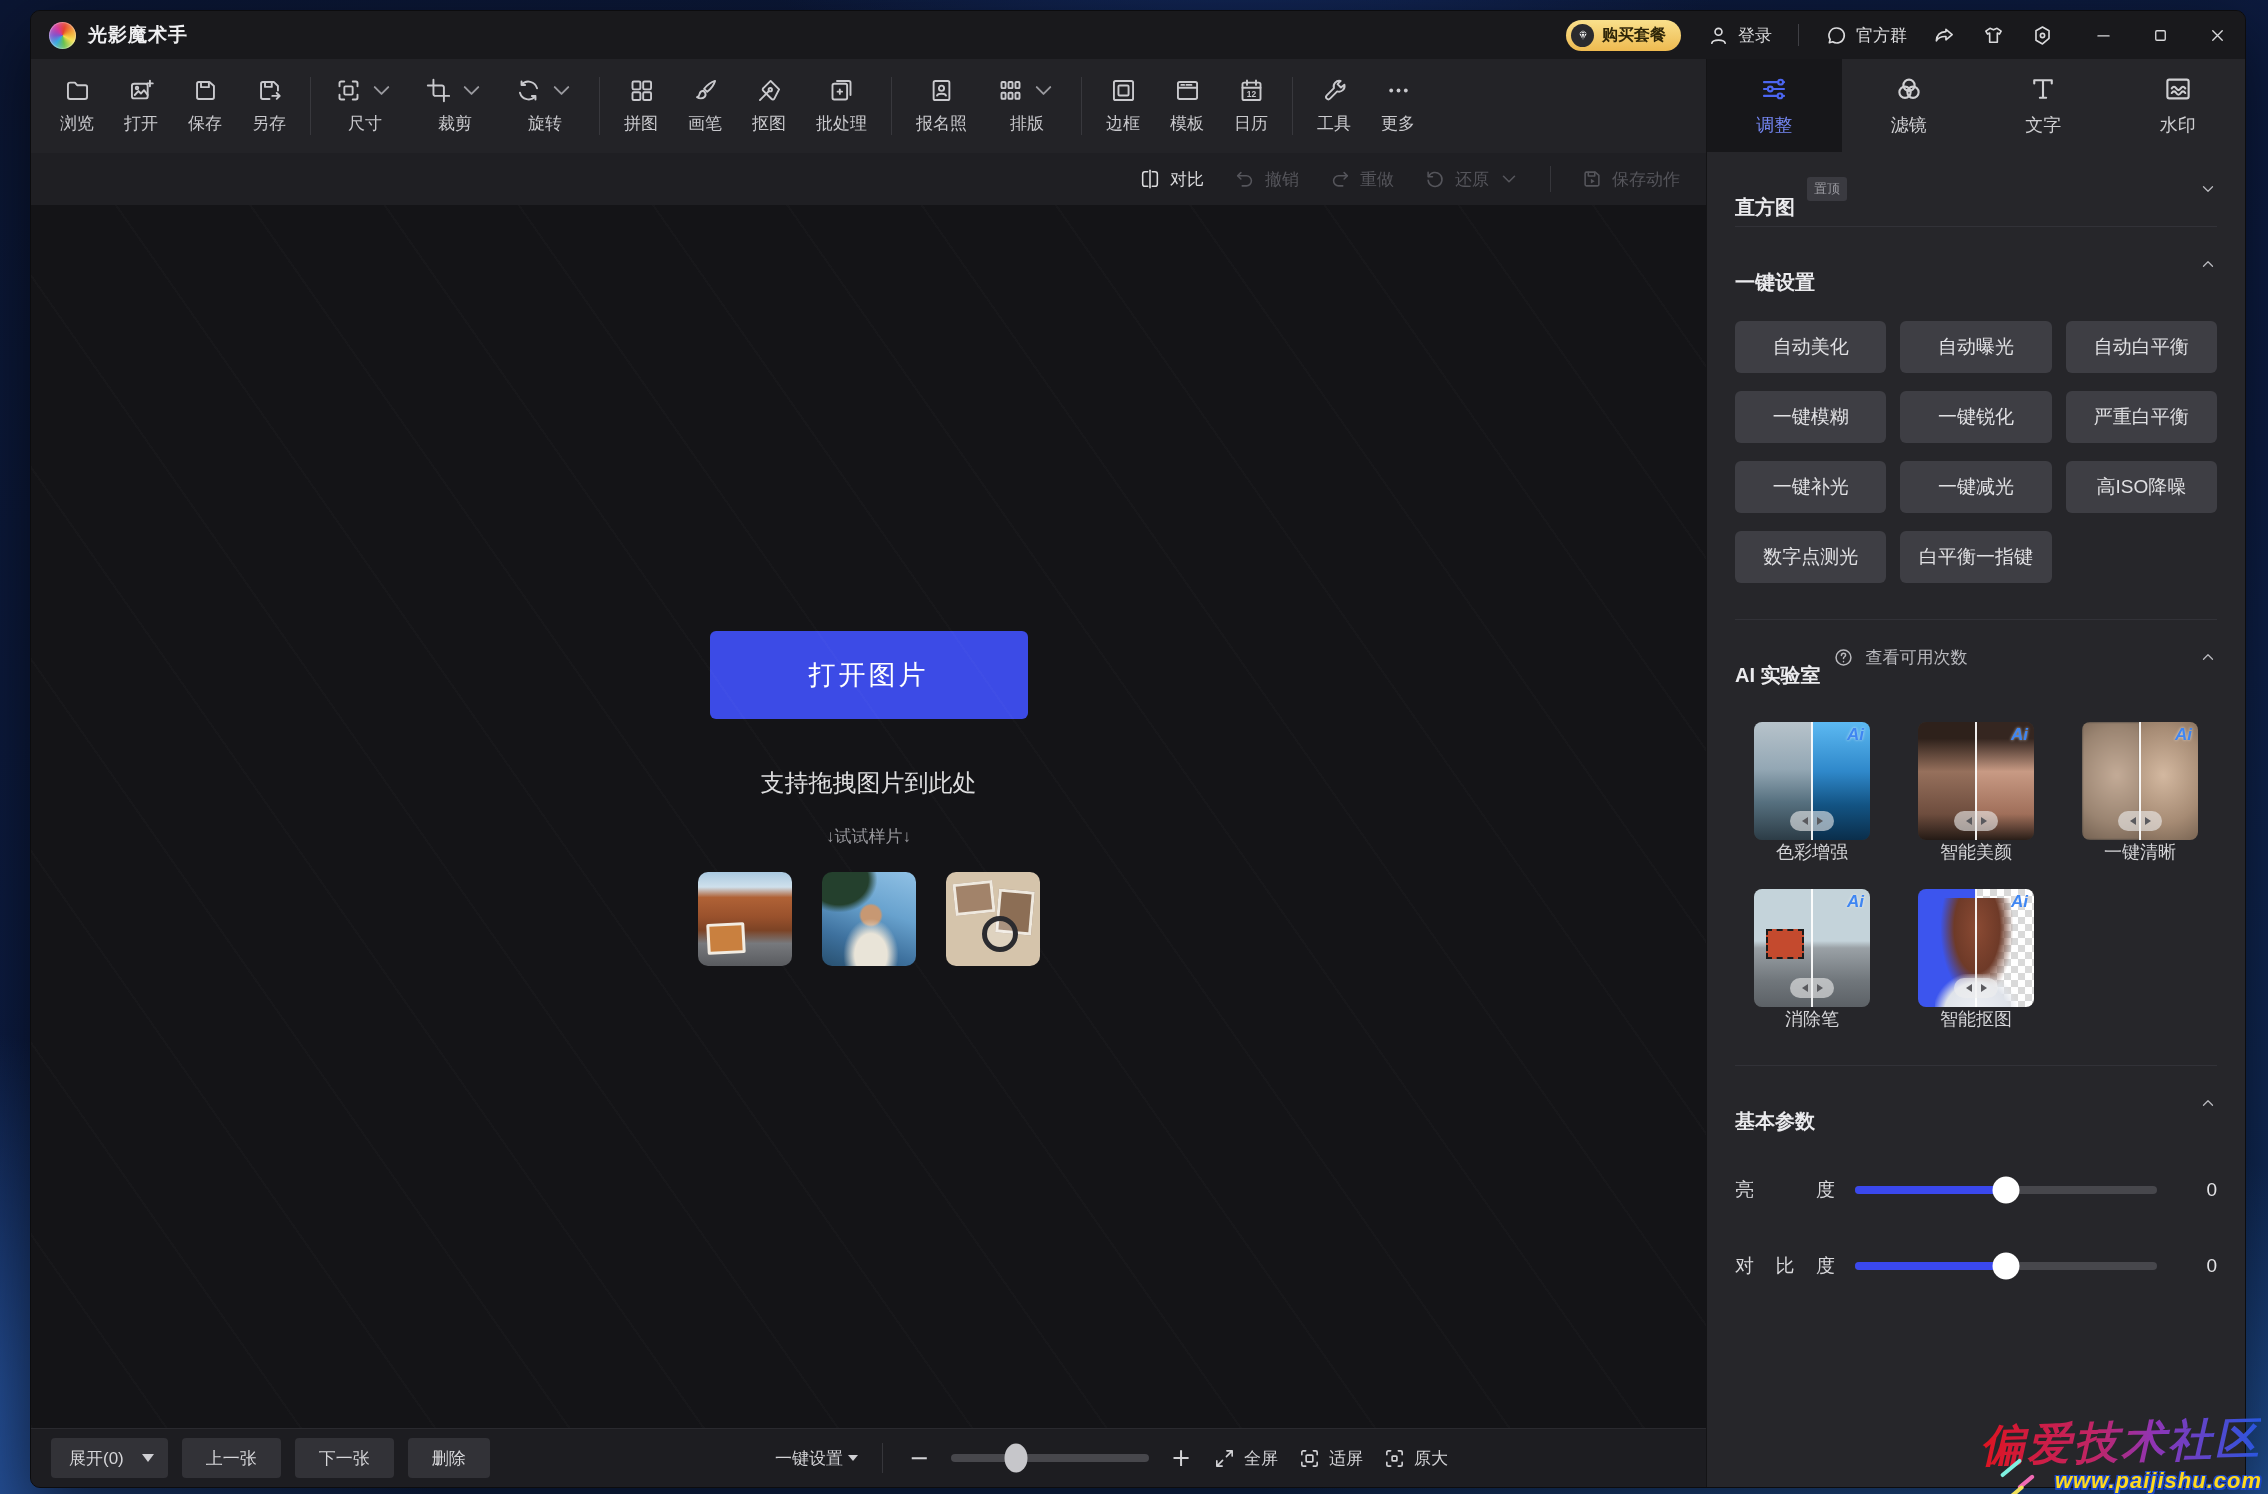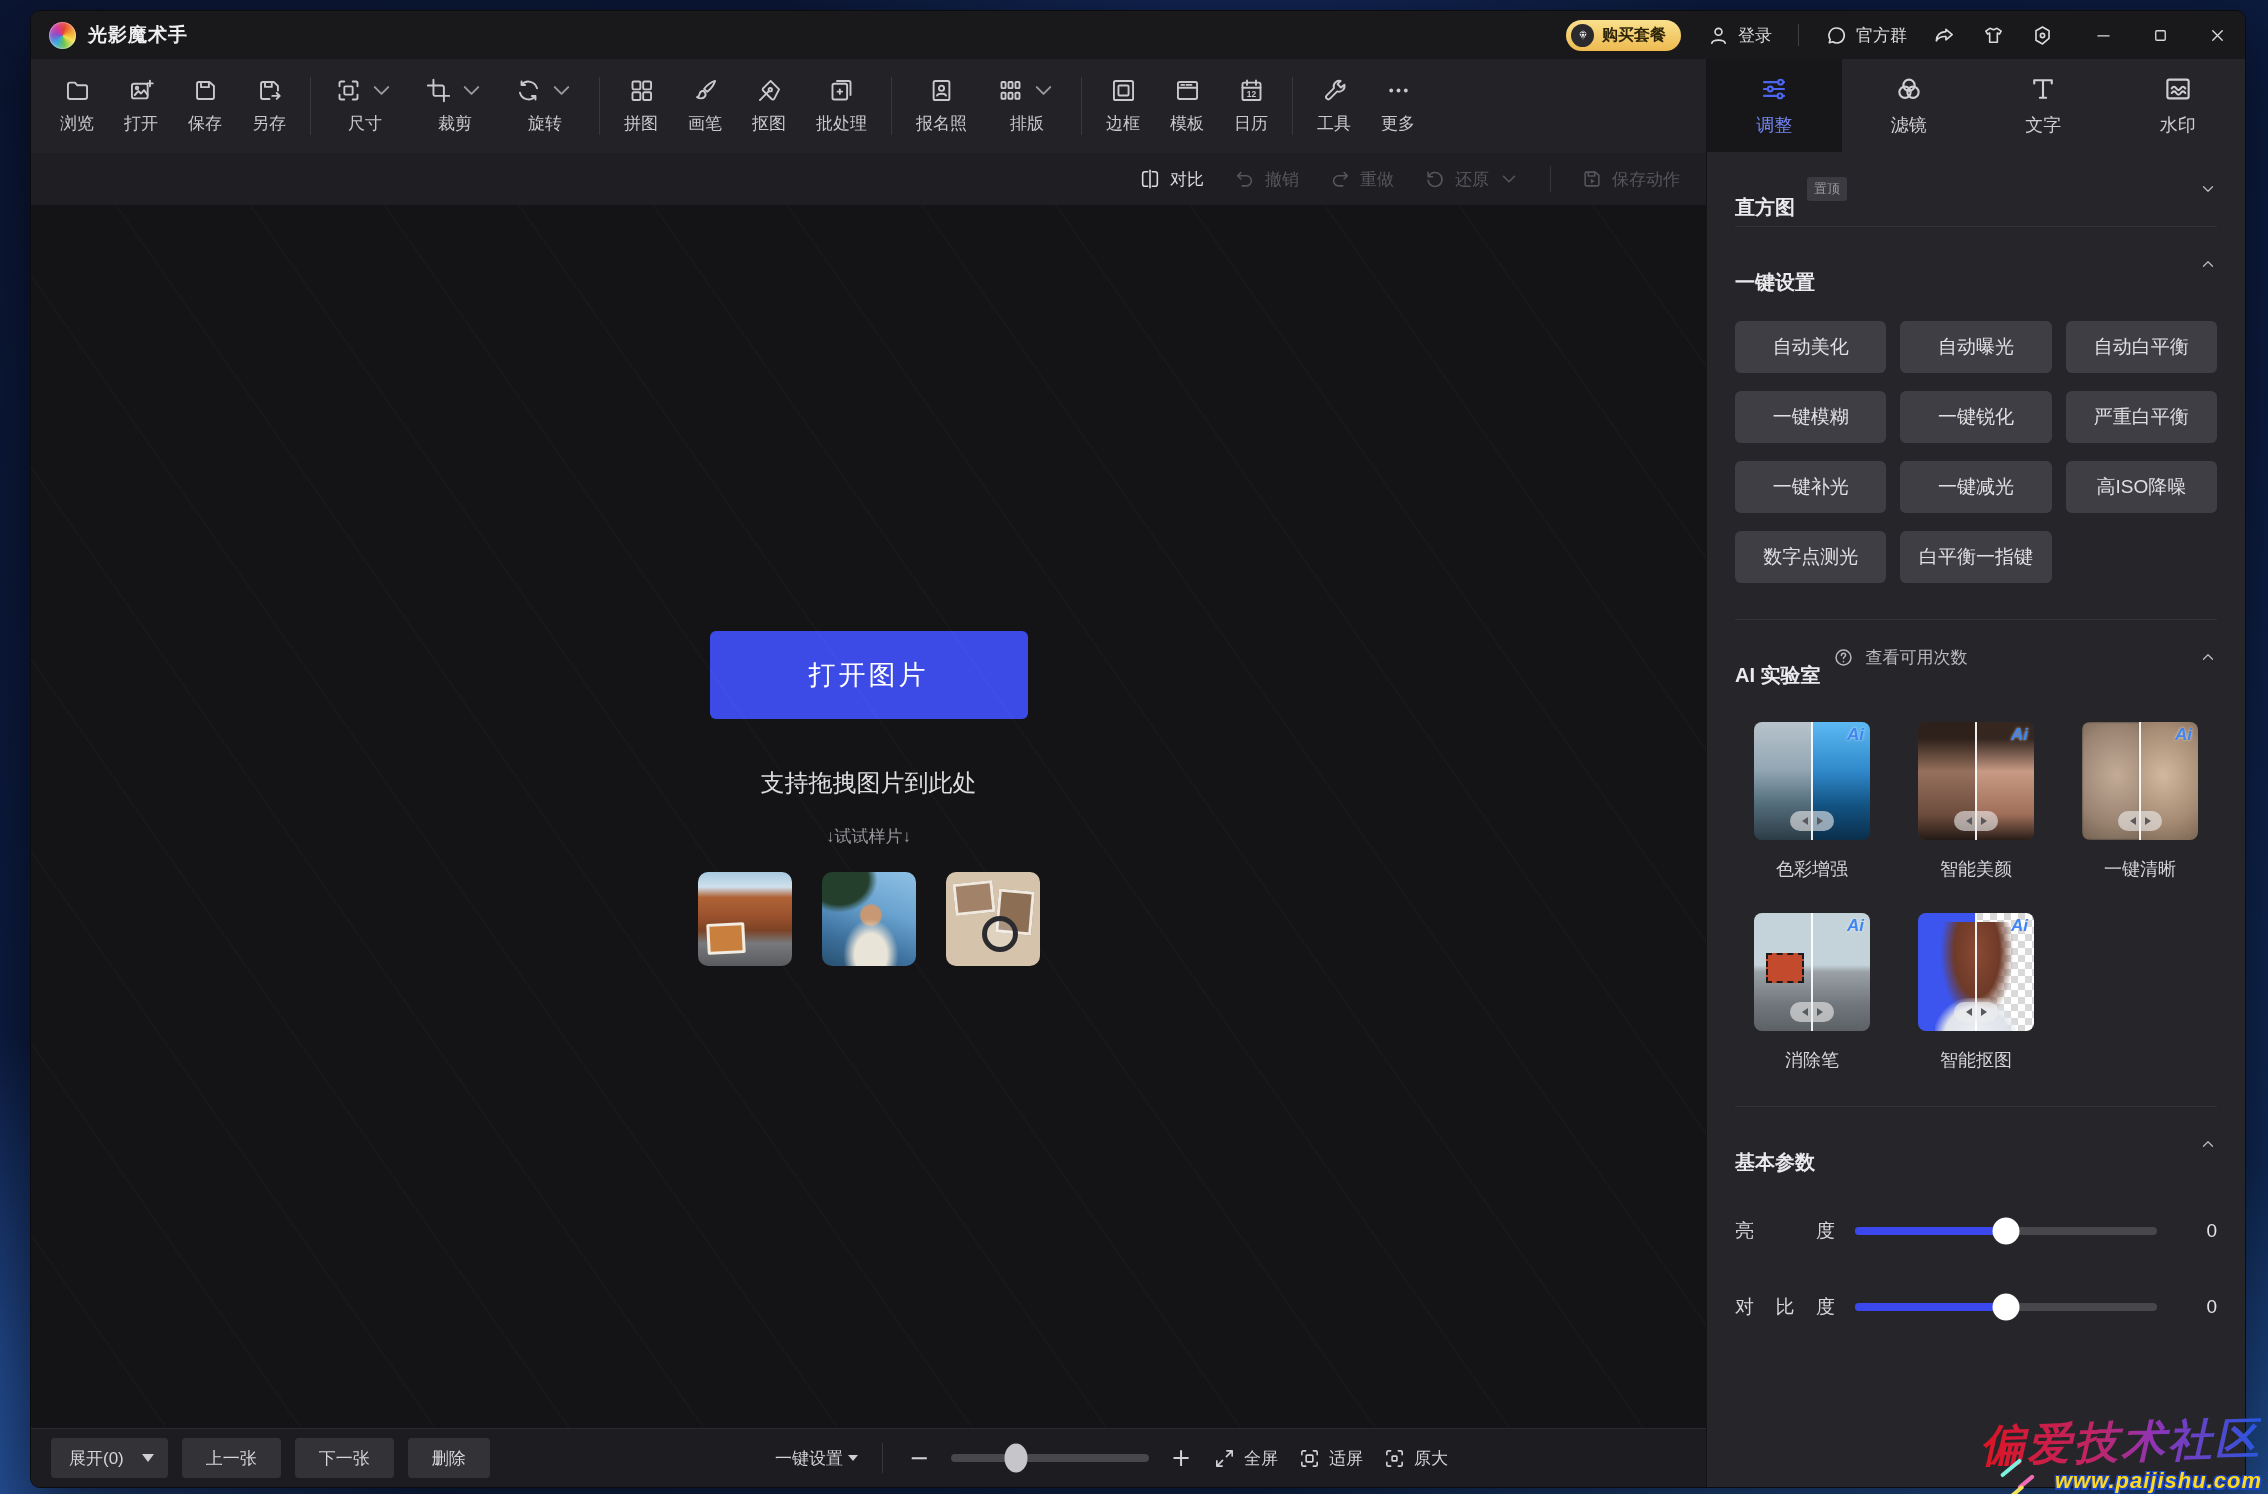--- a/index.html
+++ b/index.html
@@ -106,34 +106,34 @@
   .badge{font-size:13px;color:#9a9aa0;background:#3a3a40;border-radius:3px;padding:3px 7px;}
   .pchev{margin-left:auto;color:#b9b9be;width:18px;height:18px;cursor:pointer;flex:0 0 auto;}
   .pdiv{height:1px;background:#323238;flex:0 0 auto;}
   .qicon{width:21px;height:21px;color:#b9b9bd;}
   .ailink{font-size:17px;color:#b9b9bd;cursor:pointer;}
 
   .okgrid{display:grid;grid-template-columns:repeat(3,1fr);gap:18px 14px;padding:20px 0 36px;flex:0 0 auto;}
   .okbtn{height:52px;background:#3e3e44;border-radius:6px;display:flex;align-items:center;justify-content:center;
     font-size:19px;color:#e0e0e3;cursor:pointer;white-space:nowrap;}
 
-  .aigrid{display:grid;grid-template-columns:repeat(3,1fr);gap:32px 10px;padding:28px 0 34px;flex:0 0 auto;}
+  .aigrid{display:grid;grid-template-columns:repeat(3,1fr);gap:25px 10px;padding:28px 0 34px;flex:0 0 auto;}
   .aiitem{display:flex;flex-direction:column;align-items:center;cursor:pointer;}
   .aicard{width:116px;height:118px;border-radius:8px;position:relative;overflow:hidden;background:#333;}
   .half{position:absolute;top:0;bottom:0;width:50%;}
   .half.l{left:0}.half.r{right:0}
   .splitline{position:absolute;left:50%;top:0;bottom:0;width:2px;background:rgba(255,255,255,.92);transform:translateX(-50%);}
   .aibadge{position:absolute;top:3px;right:6px;font-size:17px;font-weight:bold;font-style:italic;color:#3f86f2;
     text-shadow:0 0 3px rgba(255,255,255,.7);}
   .handle{position:absolute;left:50%;bottom:9px;transform:translateX(-50%);width:44px;height:20px;border-radius:10px;
     background:rgba(238,238,238,.6);display:flex;align-items:center;justify-content:center;gap:9px;}
   .harr{width:0;height:0;border-top:4px solid transparent;border-bottom:4px solid transparent;}
   .harr.l{border-right:6px solid #5a5a5e;}
   .harr.r{border-left:6px solid #5a5a5e;}
-  .ailabel{margin-top:17px;font-size:18px;color:#d4d4d7;text-align:center;}
+  .ailabel{font-size:18px;color:#d4d4d7;text-align:center;}
 
   .c-enh .half.l{background:linear-gradient(180deg,#b7c3cb 0%,#93a7b4 40%,#56707f 68%,#2c3c46 100%);}
   .c-enh .half.r{background:linear-gradient(180deg,#5cb9f2 0%,#2f88ca 42%,#135484 70%,#0a2e4b 100%);}
   .c-beauty .half.l{background:linear-gradient(180deg,#2e211b 0%,#2e211b 14%,#96705c 42%,#6e4d3e 78%,#241a15 100%);}
   .c-beauty .half.r{background:linear-gradient(180deg,#352620 0%,#352620 14%,#c89a84 42%,#a06f5a 78%,#2a1e18 100%);}
   .c-clear .half.l{background:radial-gradient(70px 80px at 60% 45%, #c3ab97 0%, #9a8471 60%, #6e5c4d 100%);filter:blur(1px);}
   .c-clear .half.r{background:radial-gradient(70px 80px at 40% 45%, #d3b8a0 0%, #a68b74 60%, #73604f 100%);}
   .c-erase .half.l,.c-erase .half.r{background:linear-gradient(180deg,#c4d3da 0%,#c4d3da 44%,#9aa1a6 50%,#70767b 78%,#5c6166 100%);}
   .c-erase .truck{position:absolute;left:12px;top:42px;width:32px;height:24px;background:#c44a2e;
     border:2px dashed #111;box-shadow:inset 0 -6px 0 #8f3categ;}

